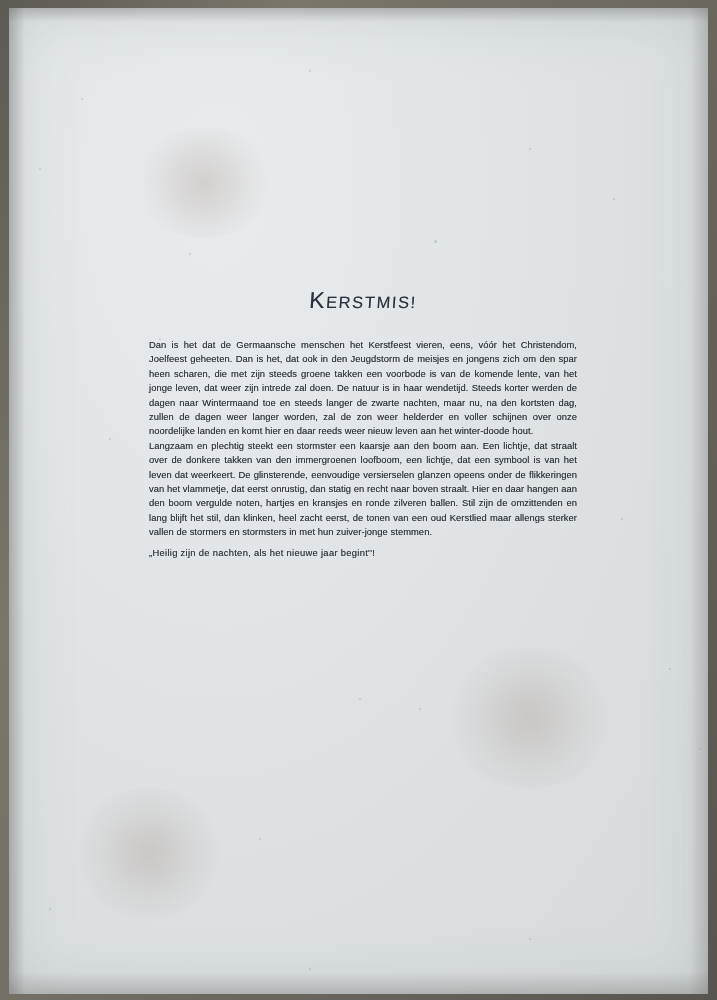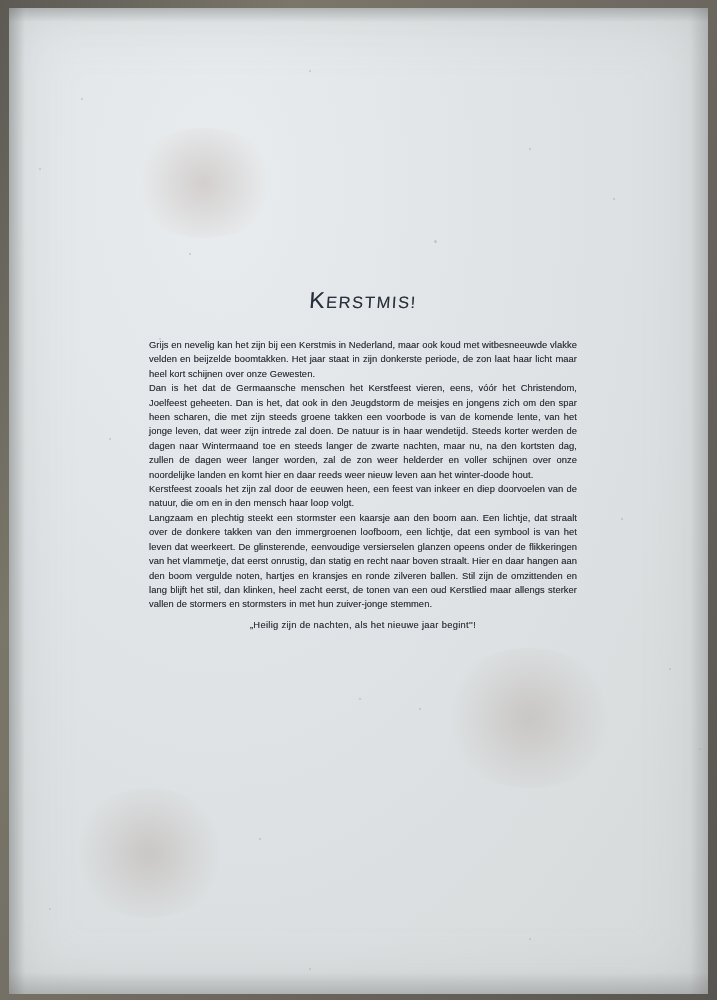--- a/index.html
+++ b/index.html
@@ -100,21 +100,21 @@
     font-size: 9.4px;
     line-height: 14.4px;
     color: #20242c;
     text-align: justify;
     margin: 0;
     letter-spacing: 0.05px;
   }
   .para + .para { margin-top: 0px; }
 
   .para.quote {
-    text-align: center;
+    text-align: left;
     margin-top: 6px;
     letter-spacing: 0.3px;
   }
 
   
   #doc-body {
     opacity: 0.93;
     text-shadow: 0 0 0.4px rgba(30,35,45,0.55);
   }
 </style>
@@ -152,22 +152,20 @@
     <div class="speck" style="left:520px;top:930px;width:2px;height:2px;"></div>
     <div class="speck" style="left:300px;top:960px;width:2px;height:2px;"></div>
     <div class="speck" style="left:180px;top:245px;width:2px;height:2px;"></div>
 
     <div id="doc-body">
 
       <h1 id="doc-title">
         <span class="cap">K</span><span>ERSTMIS!</span>
       </h1>
 
-      <p class="para">Grijs en nevelig kan het zijn bij een Kerstmis in Nederland, maar ook koud met witbesneeuwde vlakke velden en beijzelde boomtakken. Het jaar staat in zijn donkerste periode, de zon laat haar licht maar heel kort schijnen over onze Gewesten.</p>
       <p class="para">Dan is het dat de Germaansche menschen het Kerstfeest vieren, eens, vóór het Christendom, Joelfeest geheeten. Dan is het, dat ook in den Jeugdstorm de meisjes en jongens zich om den spar heen scharen, die met zijn steeds groene takken een voorbode is van de komende lente, van het jonge leven, dat weer zijn intrede zal doen. De natuur is in haar wendetijd. Steeds korter werden de dagen naar Wintermaand toe en steeds langer de zwarte nachten, maar nu, na den kortsten dag, zullen de dagen weer langer worden, zal de zon weer helderder en voller schijnen over onze noordelijke landen en komt hier en daar reeds weer nieuw leven aan het winter-doode hout.</p>
-      <p class="para">Kerstfeest zooals het zijn zal door de eeuwen heen, een feest van inkeer en diep doorvoelen van de natuur, die om en in den mensch haar loop volgt.</p>
       <p class="para">Langzaam en plechtig steekt een stormster een kaarsje aan den boom aan. Een lichtje, dat straalt over de donkere takken van den immergroenen loofboom, een lichtje, dat een symbool is van het leven dat weerkeert. De glinsterende, eenvoudige versierselen glanzen opeens onder de flikkeringen van het vlammetje, dat eerst onrustig, dan statig en recht naar boven straalt. Hier en daar hangen aan den boom vergulde noten, hartjes en kransjes en ronde zilveren ballen. Stil zijn de omzittenden en lang blijft het stil, dan klinken, heel zacht eerst, de tonen van een oud Kerstlied maar allengs sterker vallen de stormers en stormsters in met hun zuiver-jonge stemmen.</p>
       <p class="para quote">„Heilig zijn de nachten, als het nieuwe jaar begint''!</p>
 
     </div>
 
   </div>
 </div>
 
 </body></html>

